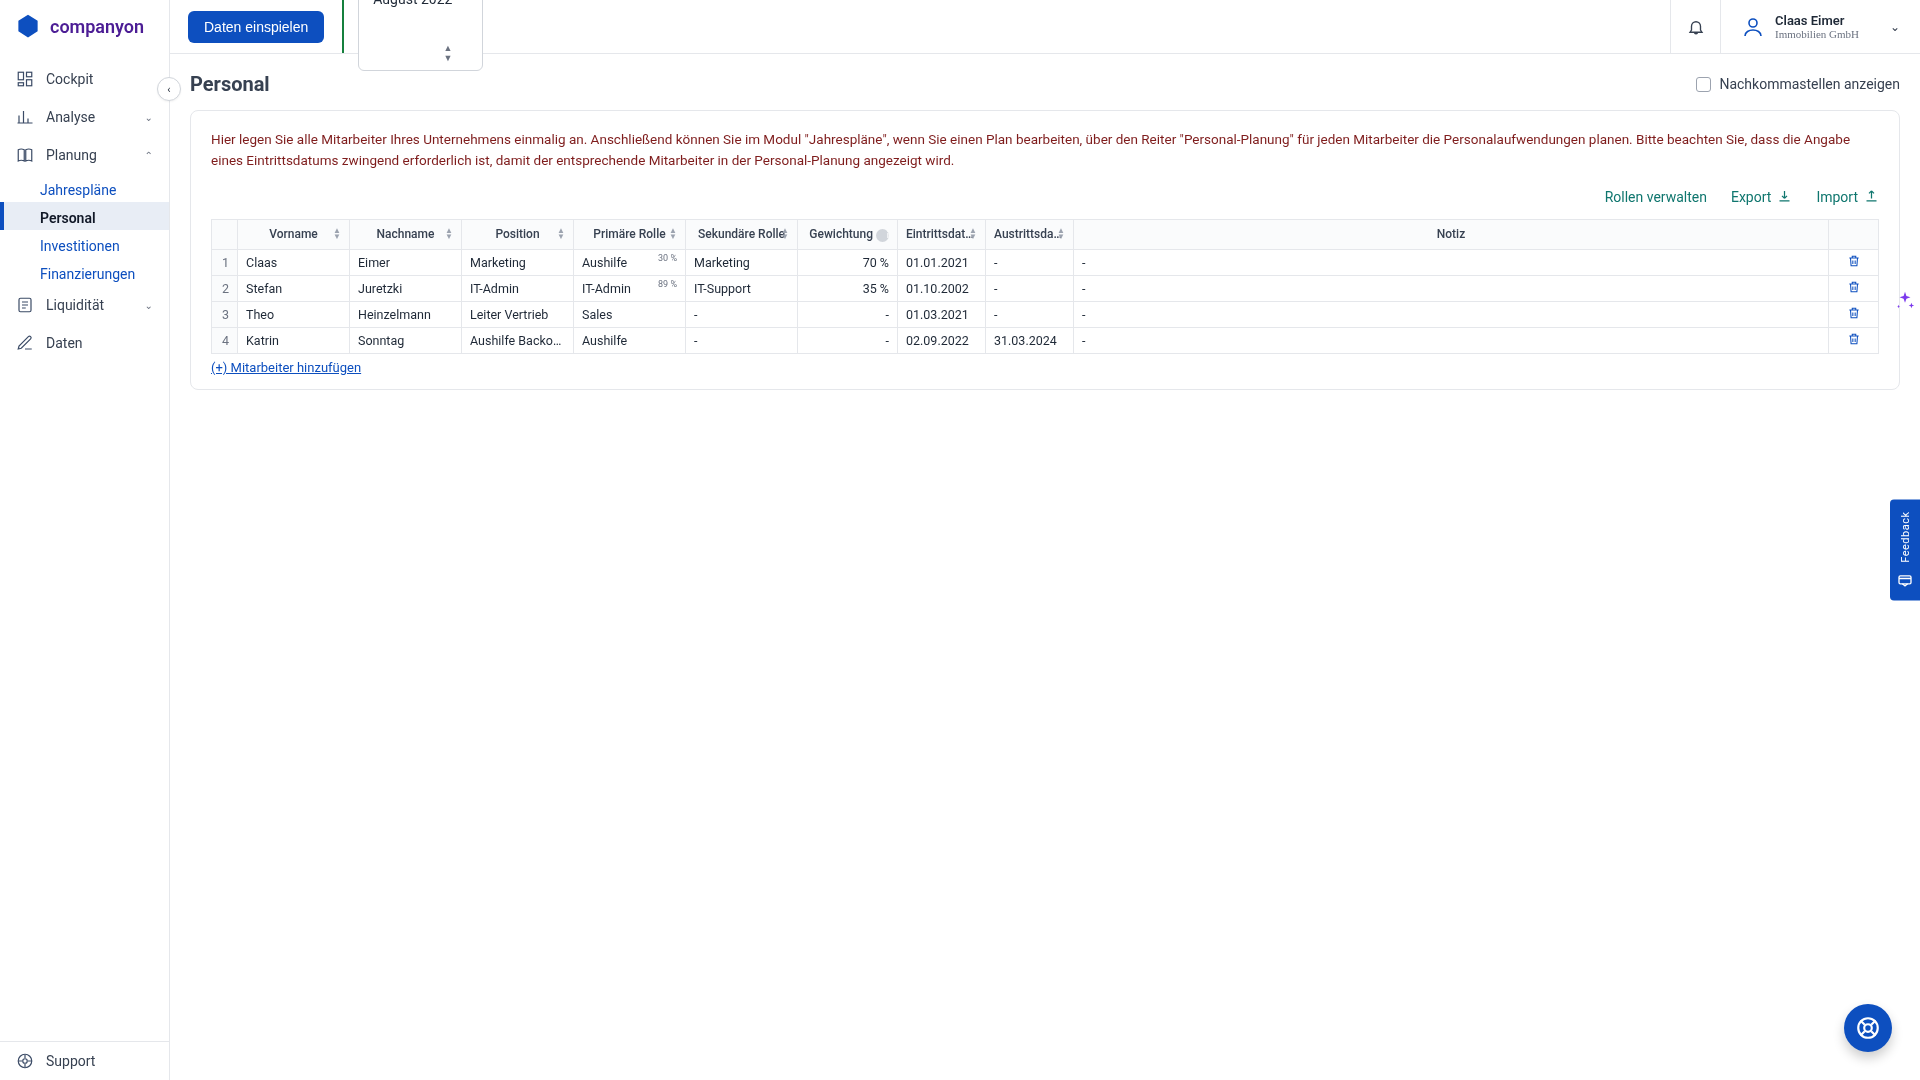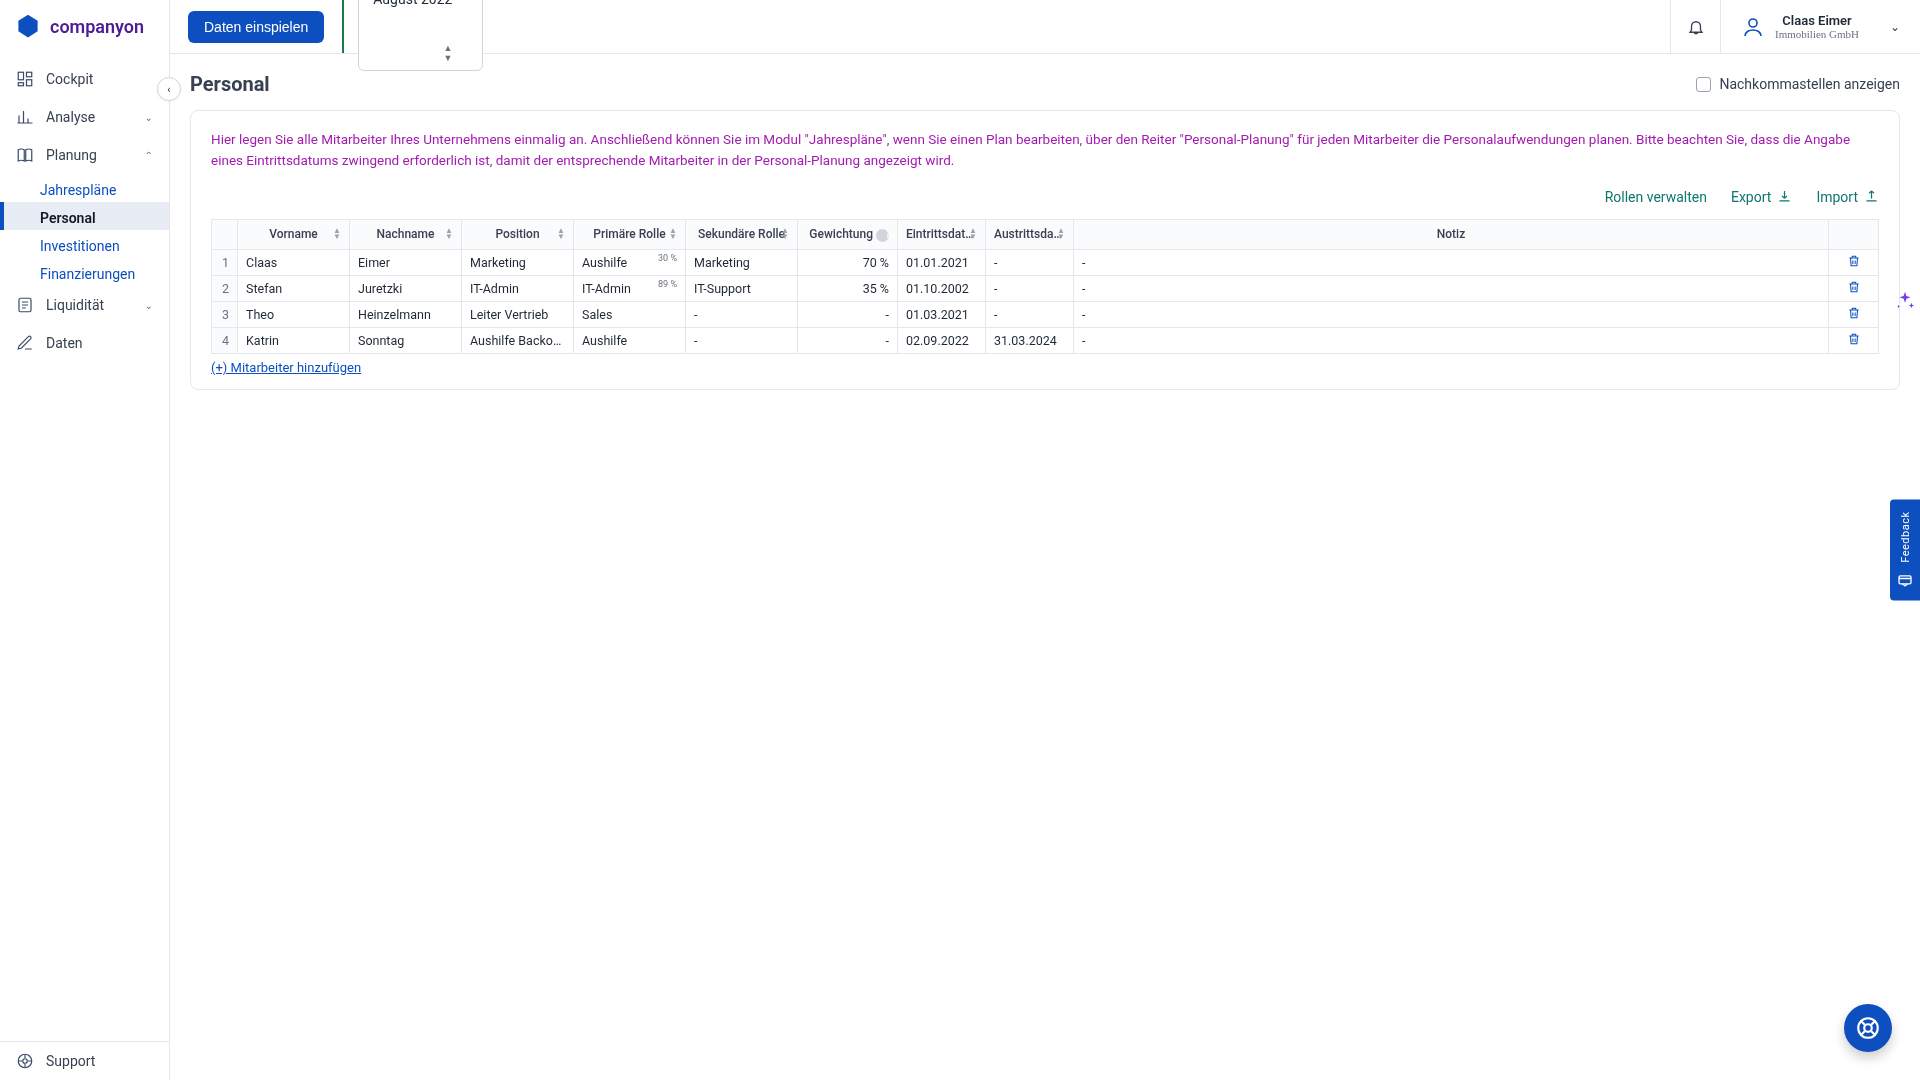--- a/index.html
+++ b/index.html
@@ -24,35 +24,35 @@
 
 
 .main { flex: 1; display: flex; flex-direction: column; min-width: 0;}
 .topbar { height: 54px; border-bottom: 1px solid #e5e7eb; display: flex; align-items: center; }
 .topbar-left { display: flex; align-items: center; gap: 18px; padding: 12px 18px; height: 100%; border-right: 2px solid #15803d; }
 .btn-primary { background: #0d4fbf; color: #fff; border: none; padding: 8px 16px; border-radius: 6px; font-size: 14px; font-weight: 500; cursor: pointer; }
 .month-select { margin-left: 14px; border: 1px solid #d1d5db; border-radius: 6px; padding: 7px 30px 7px 14px; font-size: 14px; background: #fff; cursor: pointer; position: relative; display: flex; align-items: flex-end; gap: 37px; flex-direction: column;}
 .month-select .caret { font-size: 9px; line-height:1; color:#6b7280; display:flex; flex-direction:column; gap:1px;}
 .topbar-right { margin-left: auto; display: flex; align-items: center; height: 100%; }
 .bell { width: 50px; height: 100%; border-left: 1px solid #e5e7eb; display: flex; align-items: center; justify-content: center; cursor: pointer; color:#374151;}
-.user { height: 100%; border-left: 1px solid #e5e7eb; display: flex; align-items: center; gap: 10px; padding: 0 20px; cursor: pointer; min-width: 200px; text-align: center;}
+.user { height: 100%; border-left: 1px solid #e5e7eb; display: flex; align-items: center; gap: 10px; padding: 0 20px; cursor: pointer; min-width: 200px;}
 .user-icon { width: 24px; height: 24px; color:#0d4fbf;}
 .user-name { font-weight: 600; font-size: 13px; line-height: 1.2; }
 .user-sub { font-size: 11px; color: #6b7280; font-family: Liberation Serif, serif; }
 .user .arrow { margin-left: auto; font-size:12px; color:#374151;}
 
 
 .content { padding: 18px 20px; overflow: auto; }
 .page-head { display: flex; align-items: center; justify-content: space-between; margin-bottom: 14px; }
 .page-title { font-size: 20px; font-weight: 700; color:#374151;}
 .chk-label { display: flex; align-items: center; gap: 8px; font-size: 14px; color: #374151; cursor: pointer; }
 .chk { width: 15px; height: 15px; border: 1px solid #9ca3af; border-radius: 3px; }
 
 .card { border: 1px solid #e5e7eb; border-radius: 8px; padding: 18px 20px 12px 20px; }
-.desc { font-size: 13.5px; color: #a21caf; line-height: 1.55; margin-bottom: 18px; }
+.desc { font-size: 13.5px; color: #7f1d1d; line-height: 1.55; margin-bottom: 18px; }
 .actions { display: flex; justify-content: flex-end; gap: 24px; margin-bottom: 14px; }
 .link { color: #0f766e; font-size: 14px; cursor: pointer; display: inline-flex; align-items: center; gap: 6px; }
 .link svg { width: 15px; height: 15px; }
 
 
 table { width: 100%; border-collapse: collapse; font-size: 12.5px; table-layout: fixed; }
 th, td { border: 1px solid #e5e7eb; padding: 4px 8px; text-align: left; height: 21px; overflow: hidden; white-space: nowrap; text-overflow: ellipsis;}
 th { background: #fafbfc; font-weight: 500; font-size: 12px; color: #374151; text-align: center; position: relative; height: 30px;}
 th .sort { font-size: 8px; color: #9ca3af; display:inline-flex; flex-direction:column; line-height:0.7; margin-left:4px; position:absolute; right:8px; top:50%; transform:translateY(-50%);}
 .col-idx { width: 26px; text-align: right; color:#6b7280; background:#fafbfc;}

